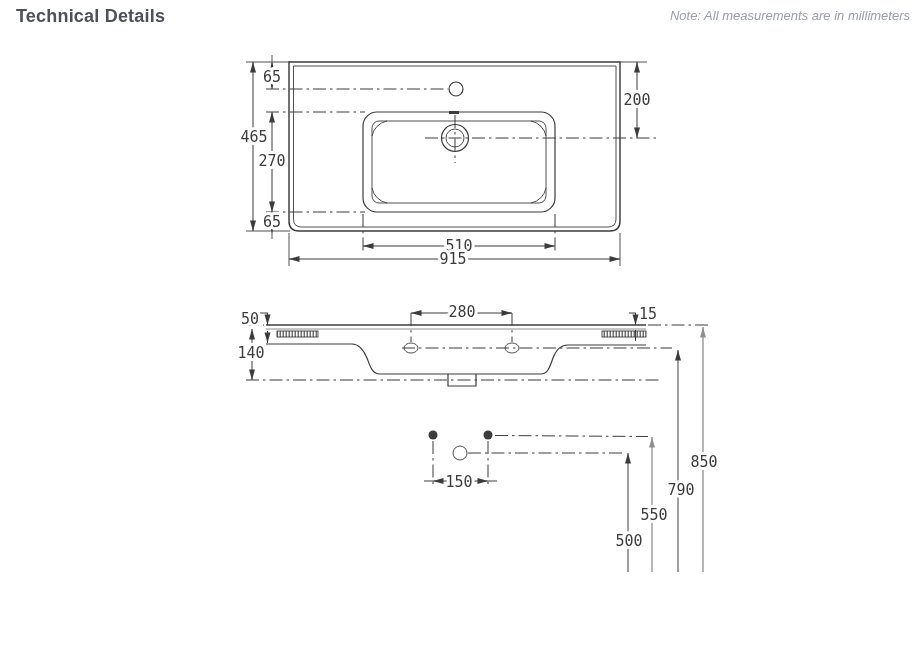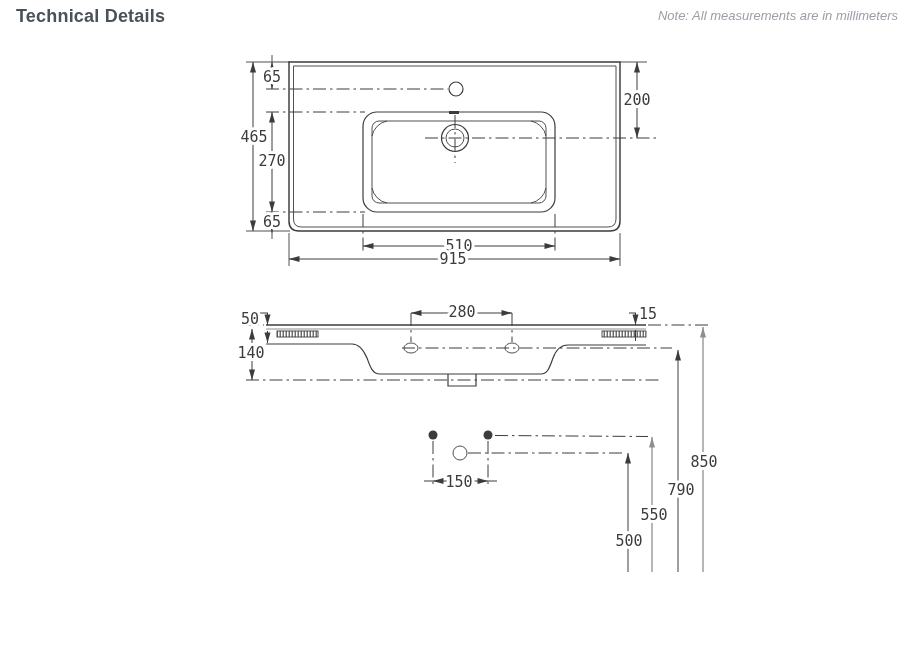--- a/index.html
+++ b/index.html
@@ -1,20 +1,20 @@
 <!DOCTYPE html>
 <html><head>
 <meta charset="utf-8">
 <style>
   html,body{margin:0;padding:0;background:#ffffff;}
   .page{position:relative;width:918px;height:572px;background:#fff;overflow:hidden;
         font-family:"Liberation Sans",sans-serif;}
   .hdr-title{position:absolute;left:16px;top:6px;font-size:18px;font-weight:bold;
              color:#4b5158;letter-spacing:.2px;}
-  .hdr-note{position:absolute;right:20px;top:8px;font-size:13px;font-style:italic;
+  .hdr-note{position:absolute;right:8px;top:8px;font-size:13px;font-style:italic;
             color:#9aa0a8;}
   svg{position:absolute;left:0;top:0;}
   .ln{stroke:#3c3c3c;fill:none;stroke-width:1.2;}
   .lw{stroke-width:1.45;}
   .thin{stroke-width:0.9;}
   .gray{stroke:#8f8f8f;}
   .cl{stroke:#3c3c3c;fill:none;stroke-width:1;stroke-dasharray:13 4 2.5 4;}
   .dim{stroke:#3c3c3c;fill:none;stroke-width:1;}
   .dimg{stroke:#8f8f8f;fill:none;stroke-width:1.3;}
   text.d{font-family:"DejaVu Sans Mono","Liberation Mono",monospace;font-size:15px;

